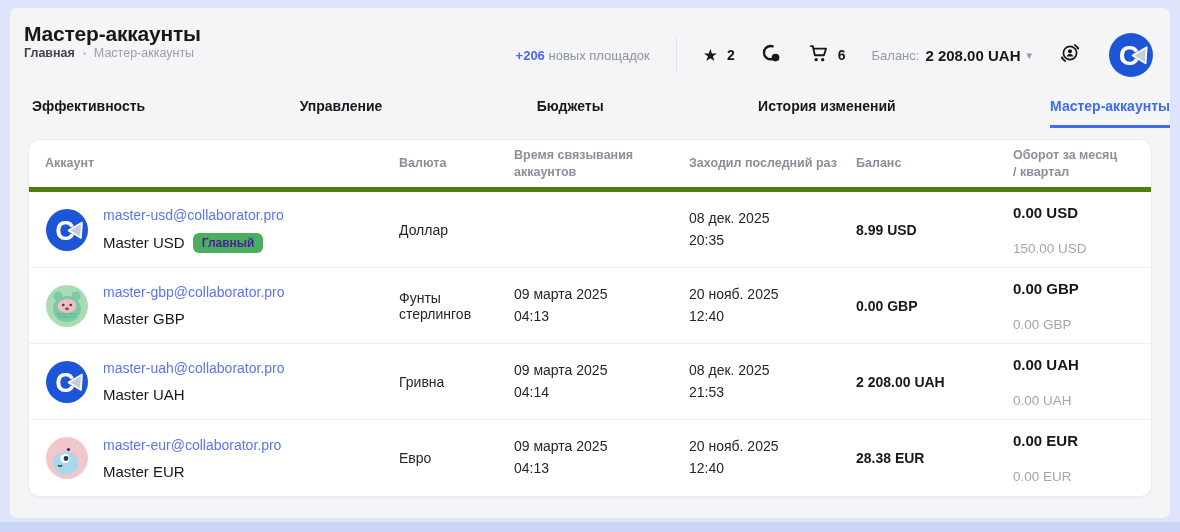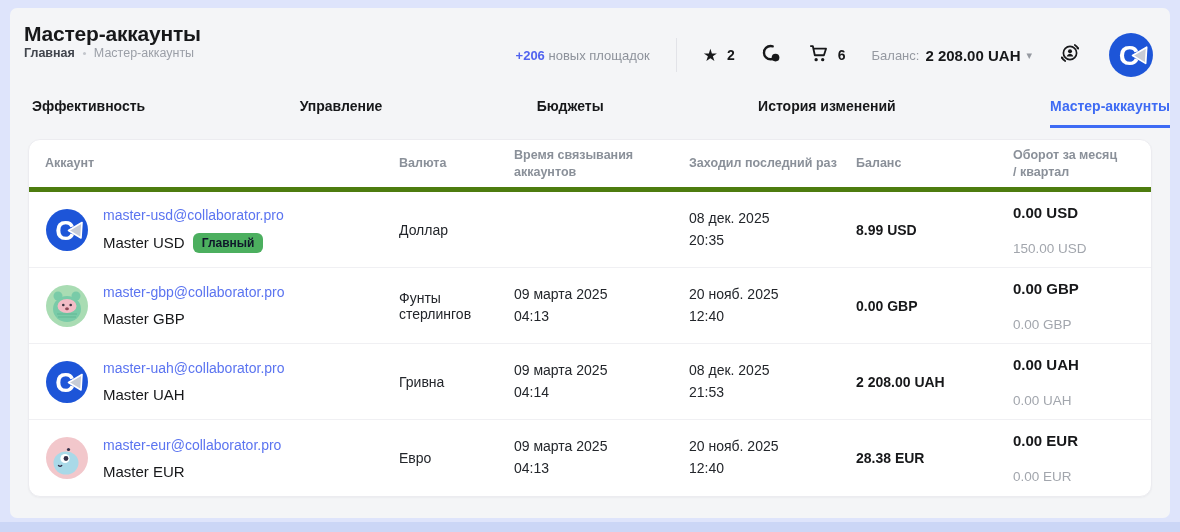--- a/index.html
+++ b/index.html
@@ -62,21 +62,21 @@
   .th { font-size:12.5px; color:#8a9099; line-height:1.35; padding-right:14px; }
   .trow { height:76px; border-bottom:1px solid #f0f0f3; }
   .trow:last-child { border-bottom:none; }
 
   .account-cell { display:flex; align-items:center; gap:14px; }
   .avatar { width:44px; height:44px; flex:none; }
   .avatar svg { width:100%; height:100%; display:block; }
   .acc-email { color:#5b74f0; font-size:14px; cursor:pointer; }
   .acc-name-line { display:flex; align-items:center; gap:8px; margin-top:10px; }
   .acc-name { color:#17181a; font-size:15px; }
-  .acc-badge { background:#4caf5f; color:#0f172a; font-size:12px; font-weight:600; padding:3px 9px; border-radius:6px; }
+  .acc-badge { background:#4caf5f; color:#4c1d95; font-size:12px; font-weight:600; padding:3px 9px; border-radius:6px; }
 
   .cell-currency { font-size:14px; color:#23262b; }
   .cell-datetime { font-size:14px; color:#23262b; line-height:1.55; }
   .cell-balance { font-size:14px; font-weight:700; color:#17181a; }
   .turnover-main { font-size:15px; font-weight:700; color:#17181a; }
   .turnover-sub { font-size:13.5px; color:#a2a6ad; margin-top:20px; }
 </style>
 </head>
 <body>
 

